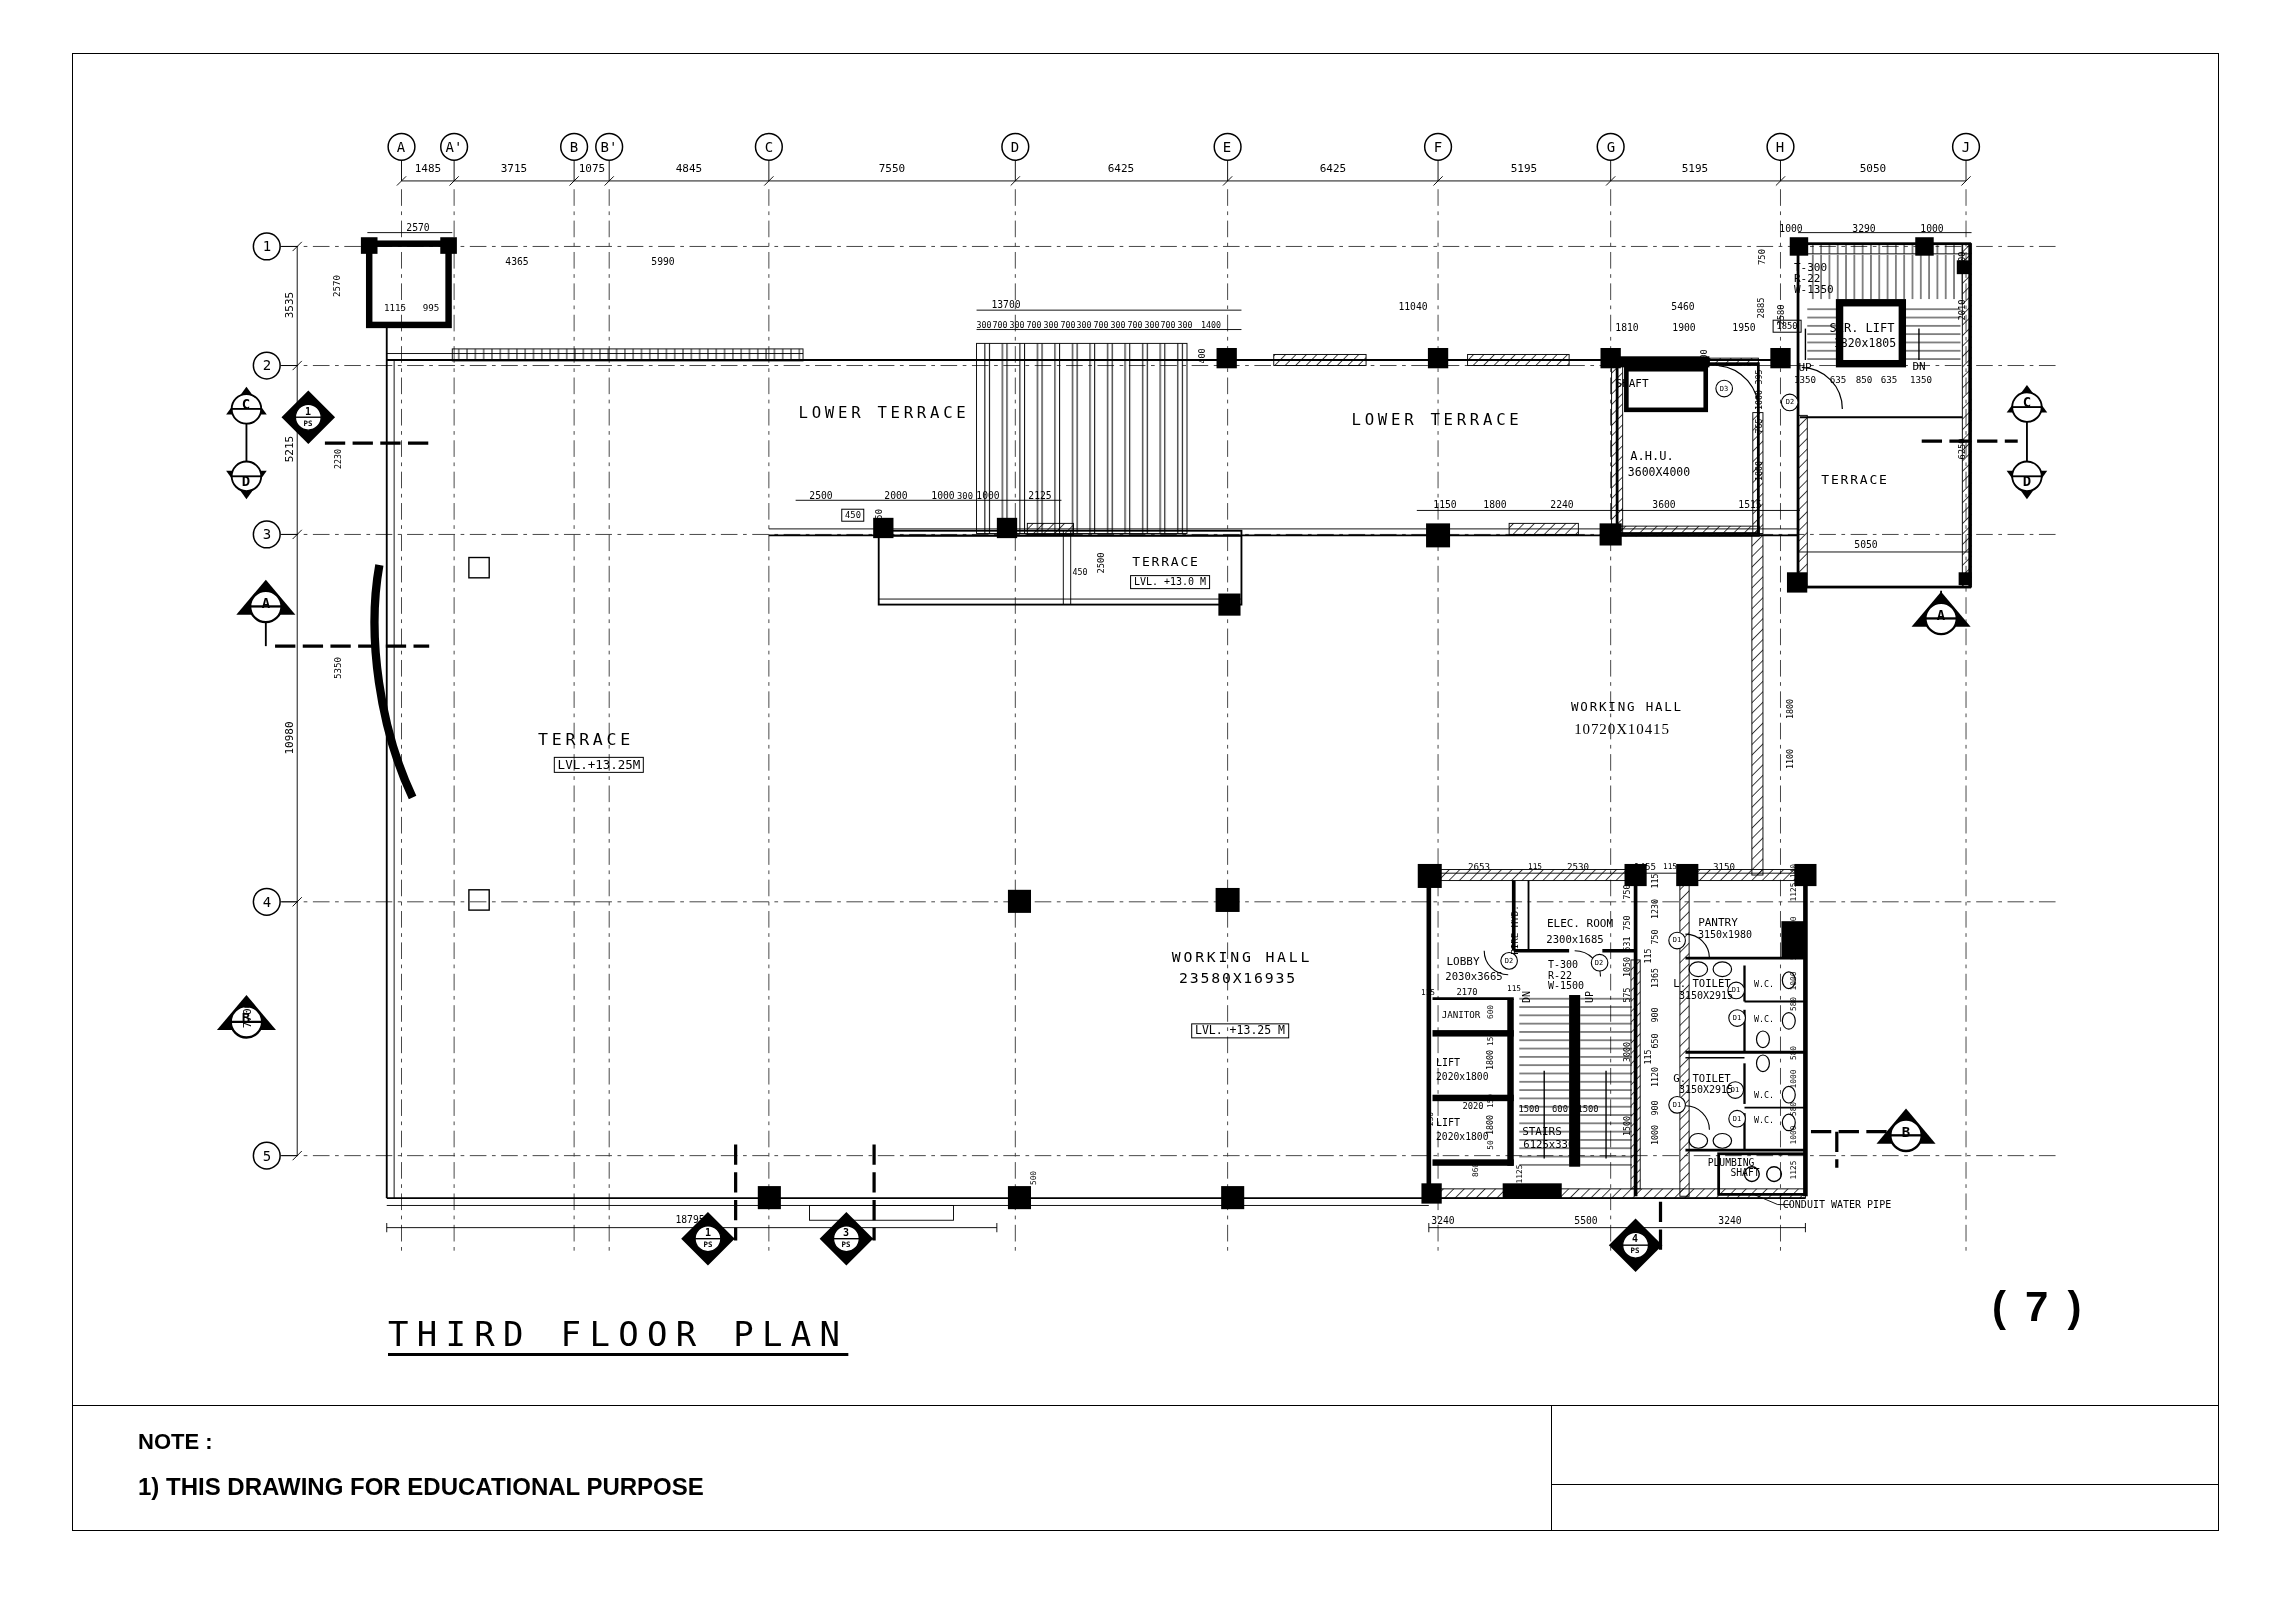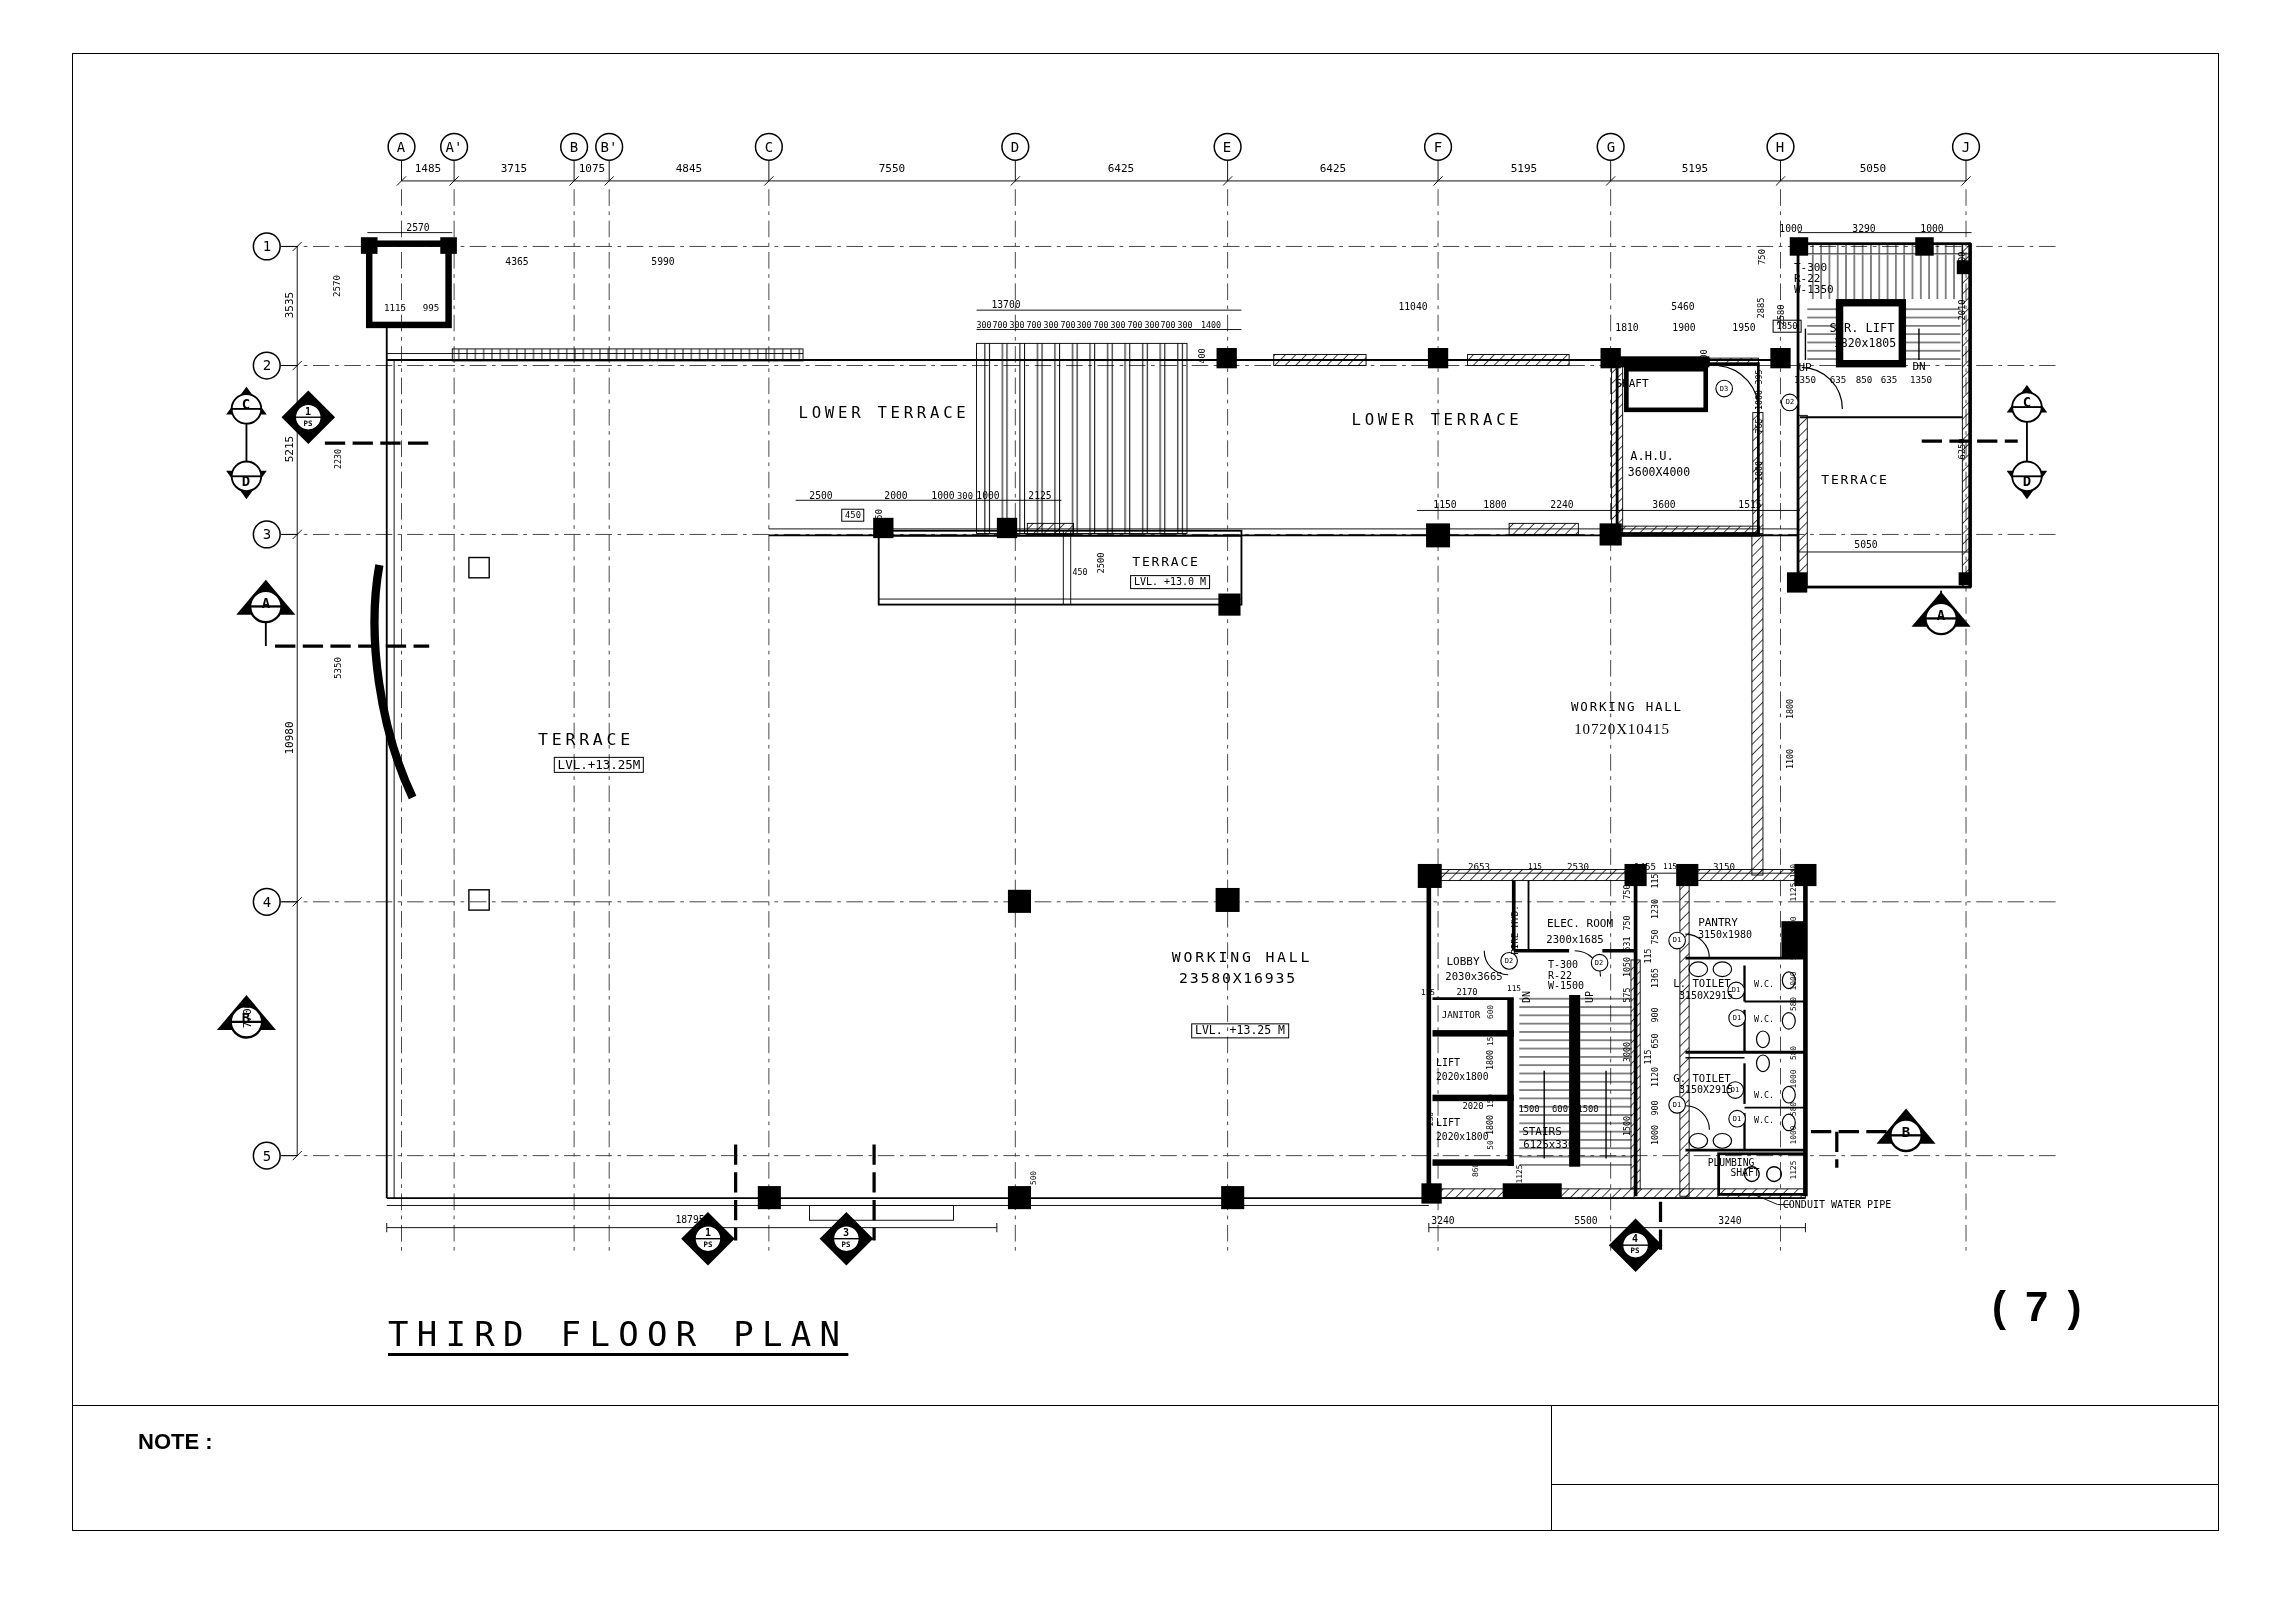--- a/index.html
+++ b/index.html
@@ -567,17 +567,18 @@
       <span class="ann" style="left: 1735px; top: 1090px; font-size: 7px; transform: translate(-50%, -50%);">D1</span>
       <span class="ann" style="left: 1737px; top: 1119px; font-size: 7px; transform: translate(-50%, -50%);">D1</span>
     </div>
 
   <div class="frame"></div>
   <div class="note-sep"></div>
   <div class="tb-vert"></div>
   <div class="tb-div"></div>
 
   <div class="note-head">NOTE :</div>
+  <div class="note-line">1) THIS DRAWING FOR EDUCATIONAL PURPOSE</div>
   <div class="plan-title">THIRD FLOOR PLAN</div>
   <div class="page-num">( 7 )</div>
 
 </div>
 
 
 </body></html>

